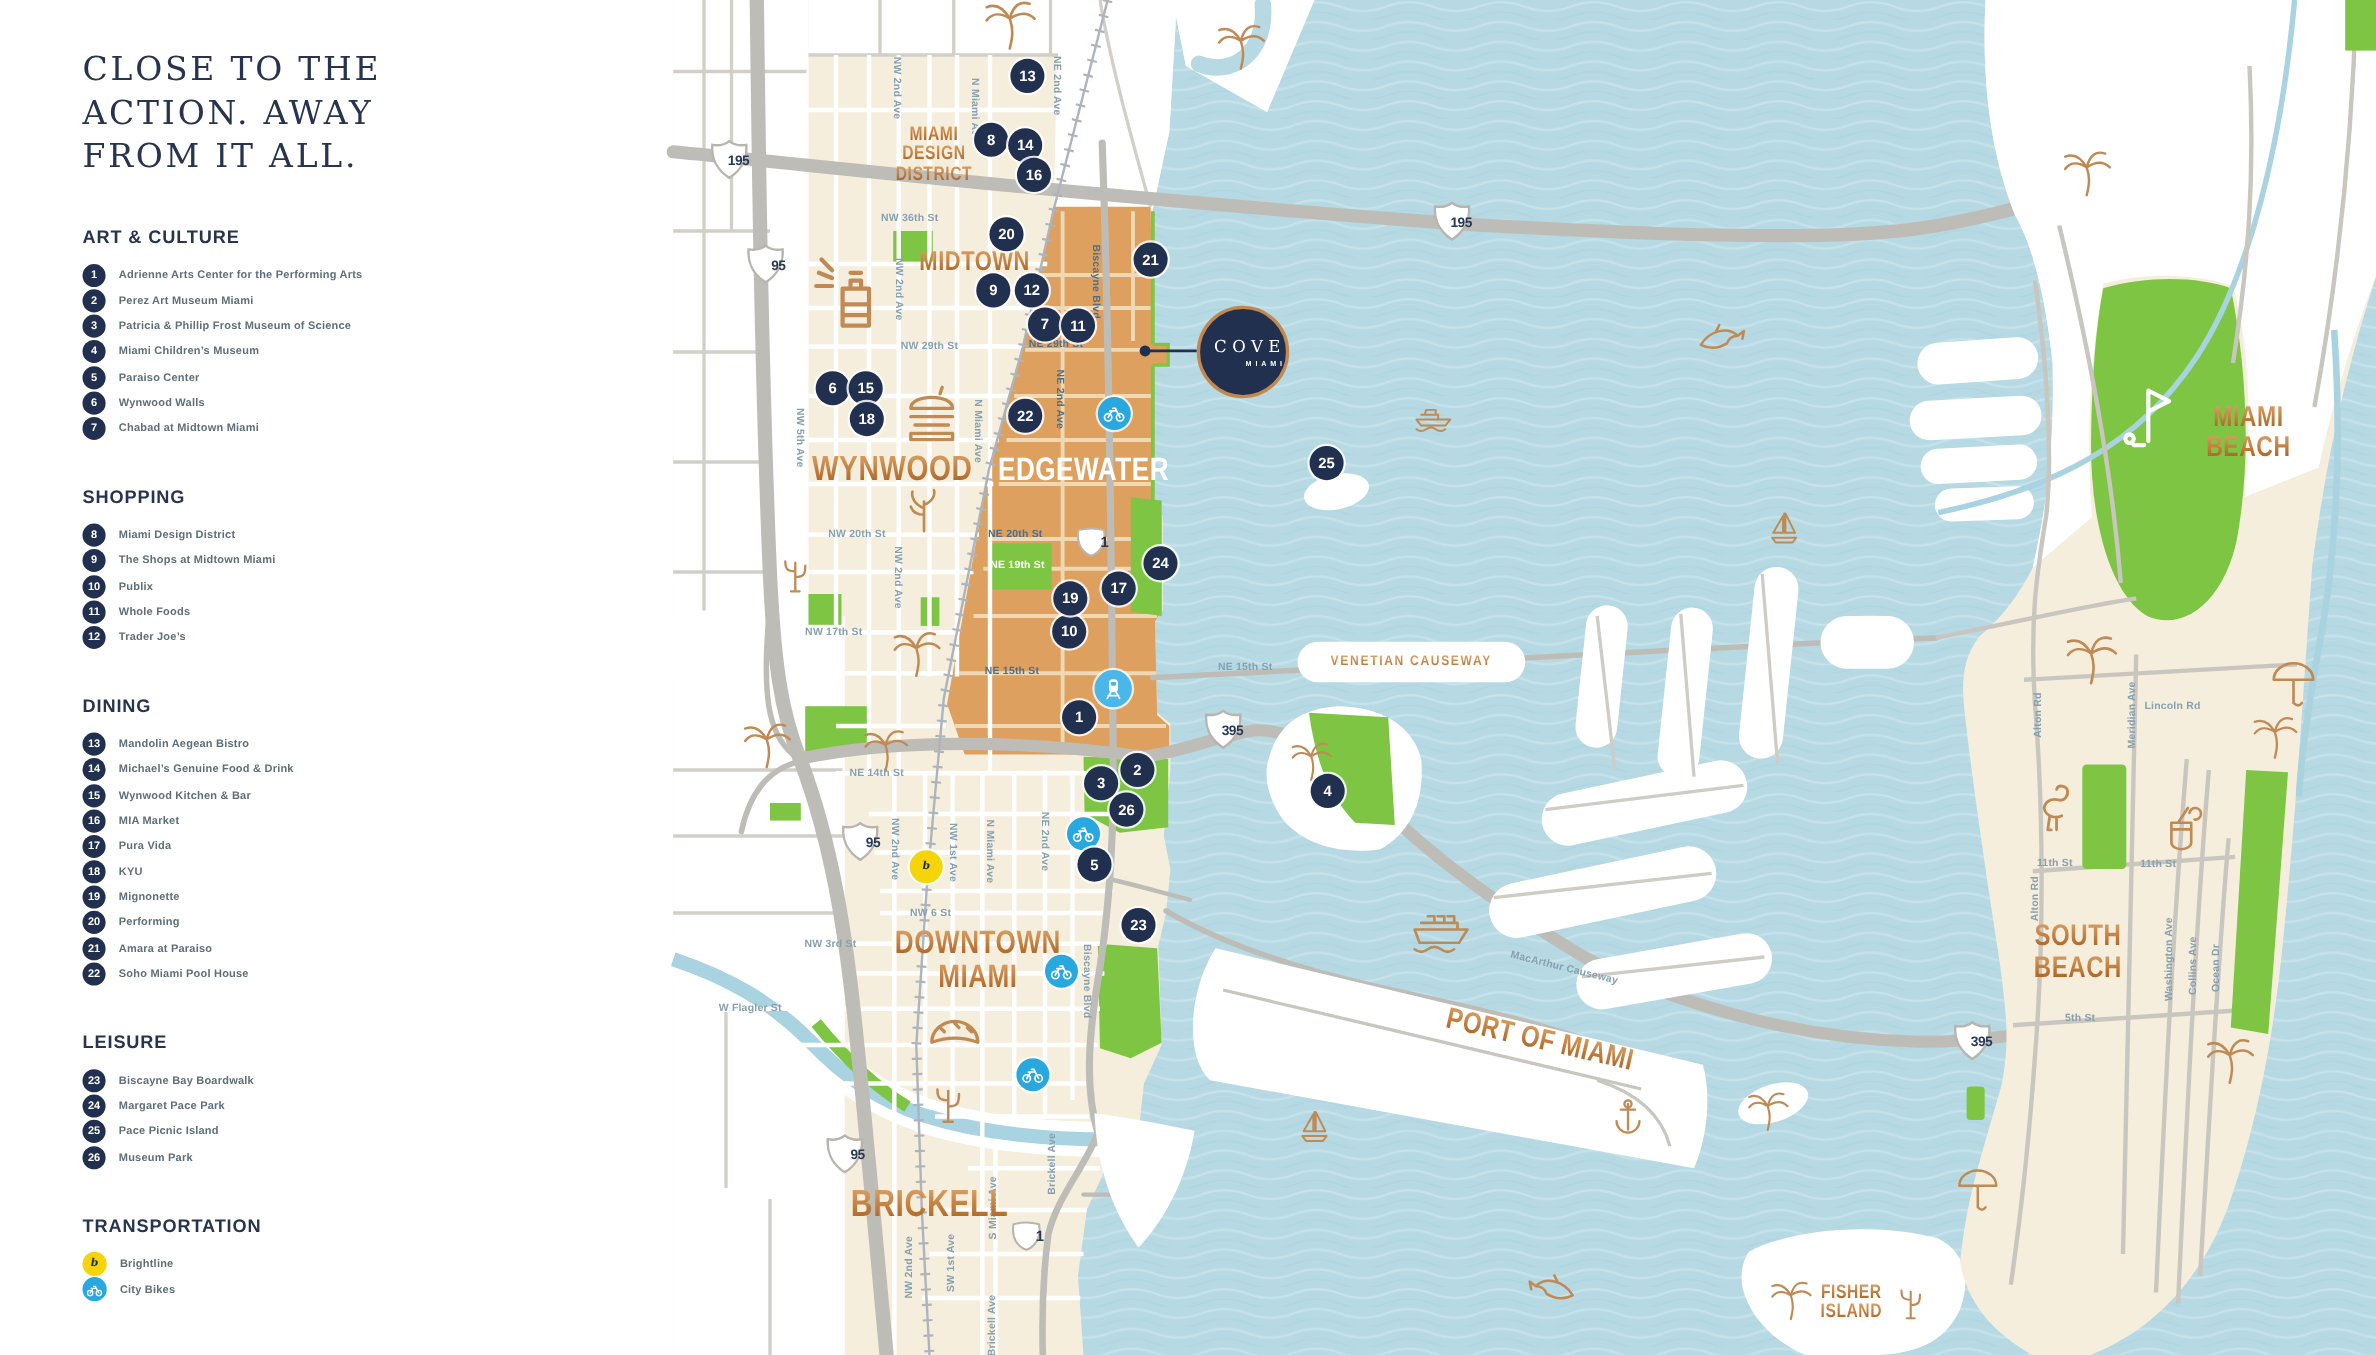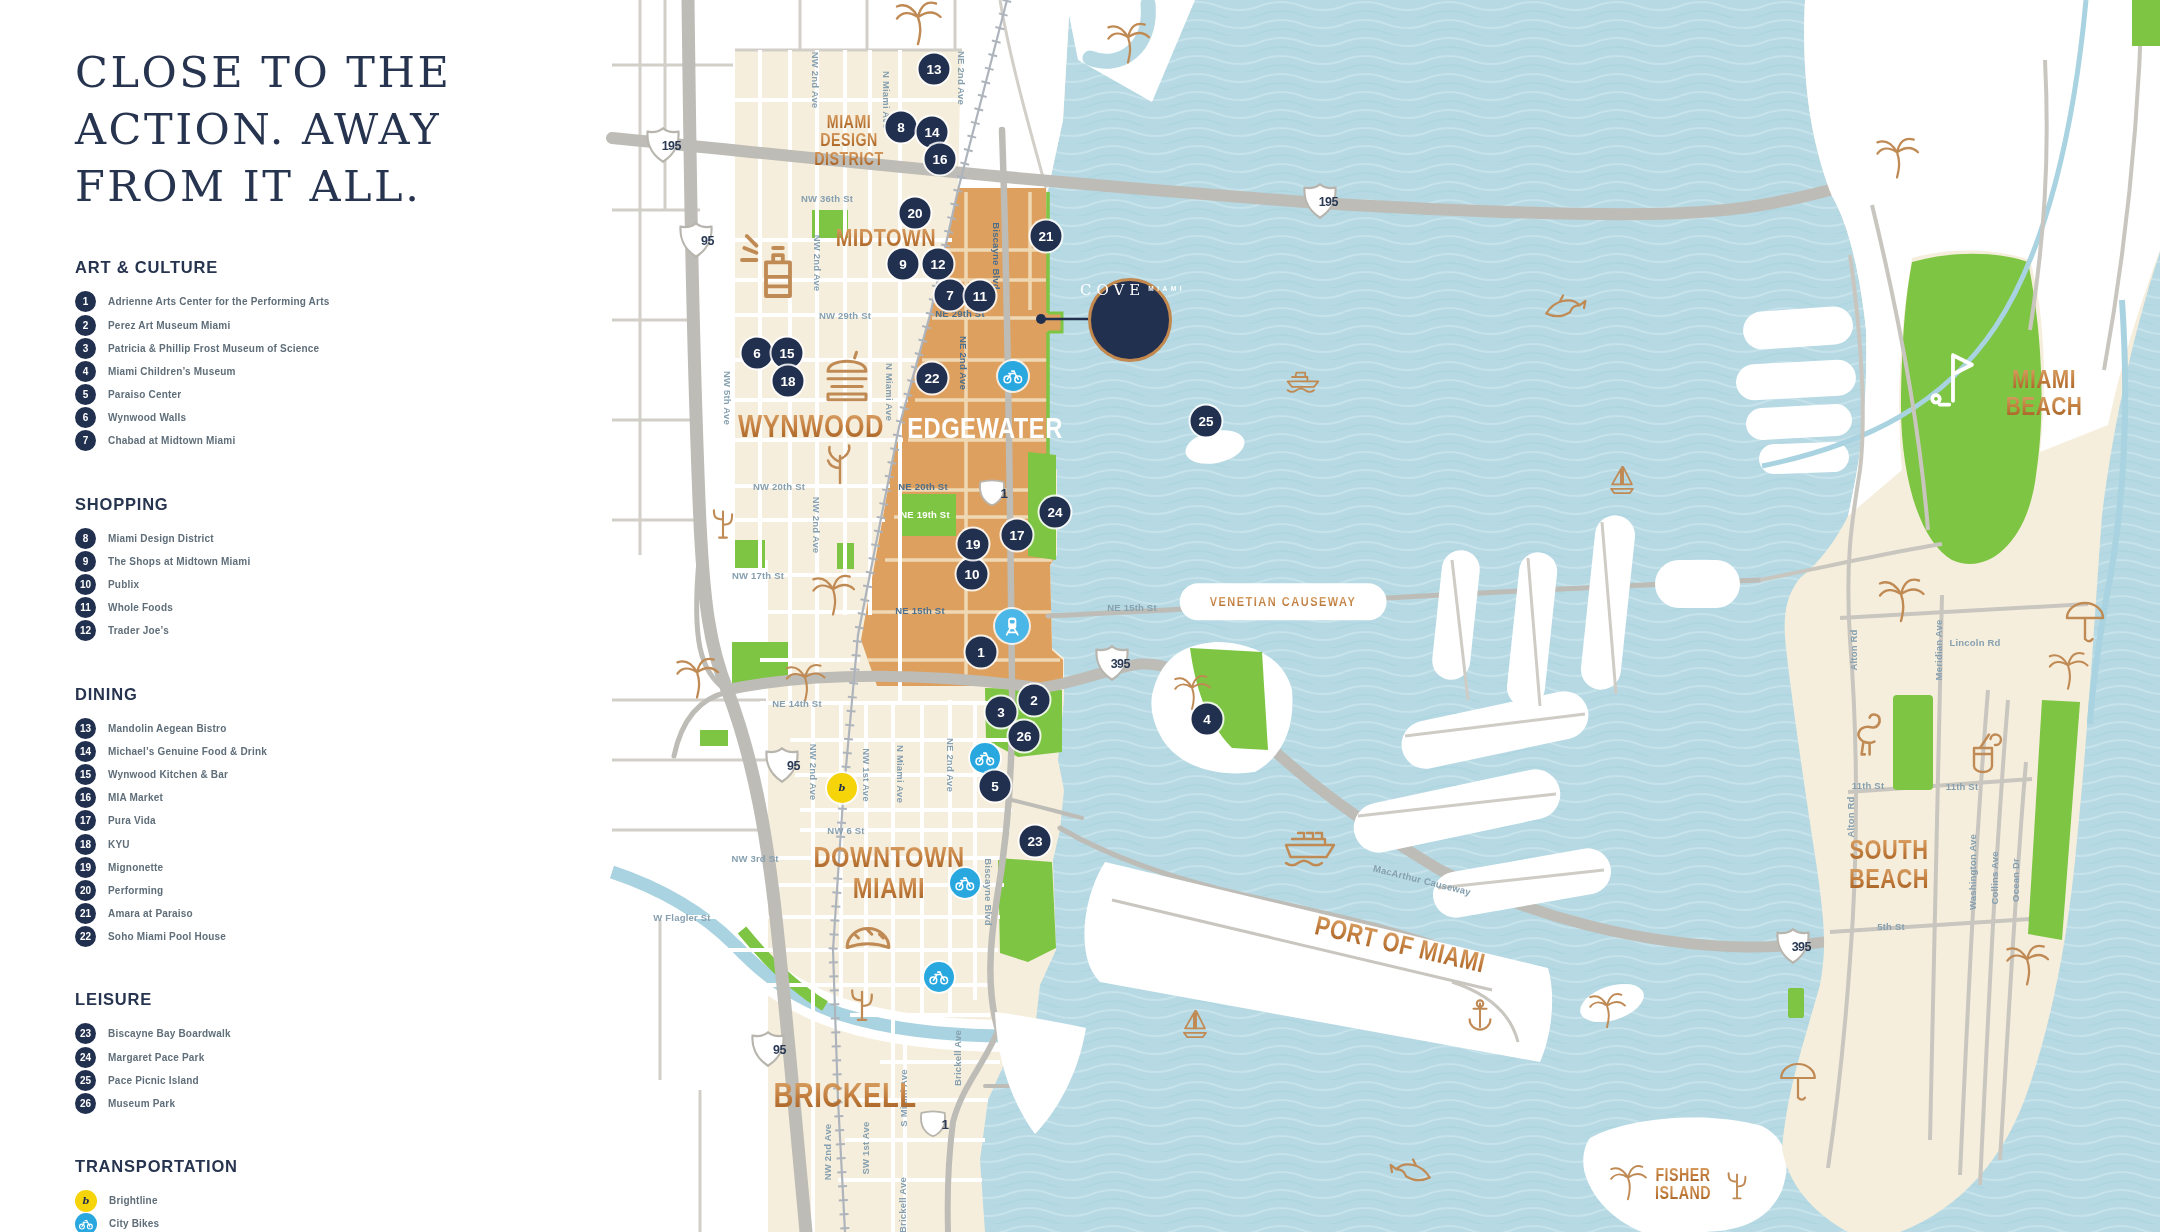--- a/index.html
+++ b/index.html
@@ -3,21 +3,21 @@
 <meta charset="utf-8">
 <style>
   html,body{margin:0;padding:0;background:#ffffff;font-family:"Liberation Sans",sans-serif;}
   .stage{position:relative;width:2160px;height:1232px;overflow:hidden;background:#fff;}
   #mapsvg{position:absolute;left:0;top:0;}
   .ov{position:absolute;left:0;top:0;width:2160px;height:1232px;}
 
   
   .sidebar{position:absolute;left:75px;top:44px;width:440px;}
   .title{font-family:"DejaVu Serif","Liberation Serif",serif;font-weight:400;color:#27344F;
-         font-size:43px;line-height:1.32;letter-spacing:2.5px;margin:0 0 44px 0;}
+         font-size:30px;line-height:1.32;letter-spacing:2.5px;margin:0 0 44px 0;}
   .title span{display:block;}
   .sec{margin-bottom:42px;}
   .sec h2{font-size:16.5px;font-weight:700;letter-spacing:.8px;color:#27344F;margin:0 0 13px 0;}
   .sec ul{list-style:none;margin:0;padding:0;}
   .sec li{display:flex;align-items:center;gap:12px;height:23.2px;}
   .num{flex:0 0 21px;width:21px;height:21px;border-radius:50%;background:#22304F;color:#fff;
        font-size:10px;font-weight:700;display:flex;align-items:center;justify-content:center;}
   .lbl{font-size:10px;font-weight:700;color:#5F6E79;letter-spacing:.2px;white-space:nowrap;}
 
   
@@ -44,21 +44,21 @@
   .ticon.onmap{position:absolute;transform:translate(-50%,-50%);box-shadow:0 0 0 2px rgba(255,255,255,.8);}
   .t-brightline{background:#F5D40A;}
   .t-brightline i{color:#22304F;font-family:"DejaVu Serif",serif;font-weight:700;font-style:italic;font-size:.62em;line-height:1;}
   .t-citybike{background:#29A8E0;}
   .t-metromover{background:#4AB7E8;}
   .ticon svg{width:72%;height:72%;}
 
   
   .cove{position:absolute;left:1088px;top:278px;width:84px;height:84px;border-radius:50%;
         background:#22304F;border:3px solid #C2884E;box-sizing:border-box;
-        display:flex;flex-direction:row;align-items:flex-start;justify-content:center;}
+        display:flex;flex-direction:column;align-items:flex-end;justify-content:center;}
   .cove .cv1{font-family:"DejaVu Serif",serif;color:#fff;font-size:15px;letter-spacing:5px;margin-left:5px;}
   .cove .cv2{color:#fff;font-size:6.5px;letter-spacing:3.5px;margin:4px 0 0 3px;font-weight:700;}
 </style>
 </head>
 <body>
 
 <div class="stage">
 
 <svg id="mapsvg" width="2160" height="1232" viewBox="0 0 2160 1232">
   <defs>

